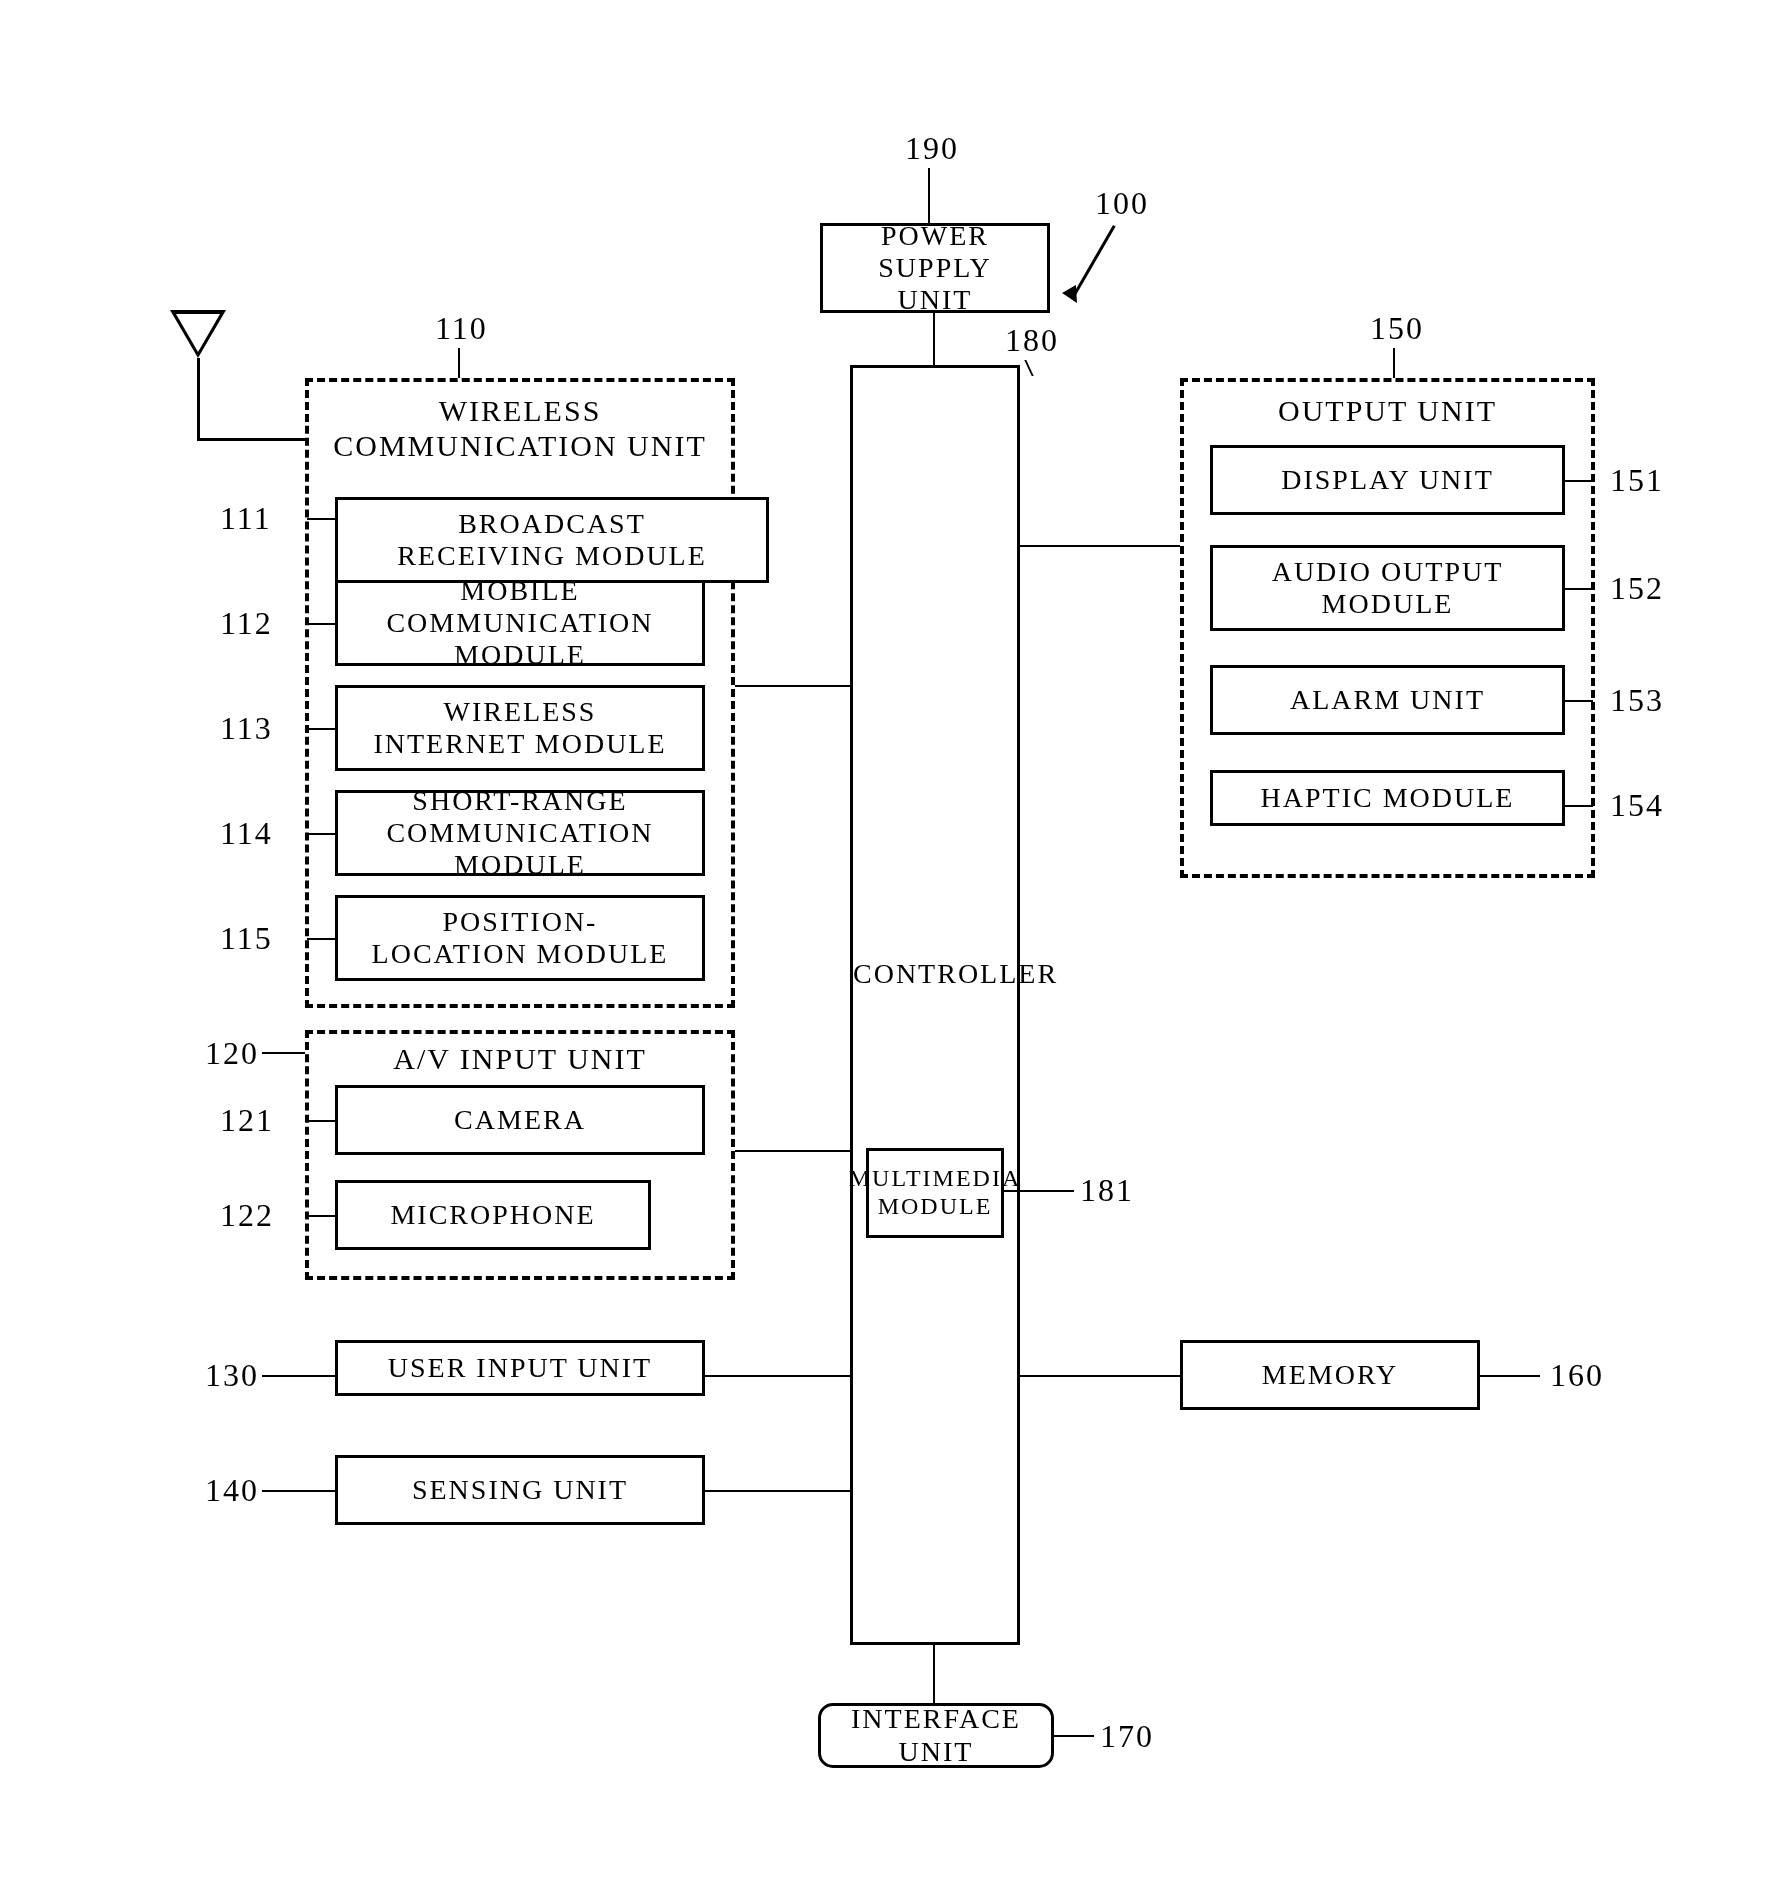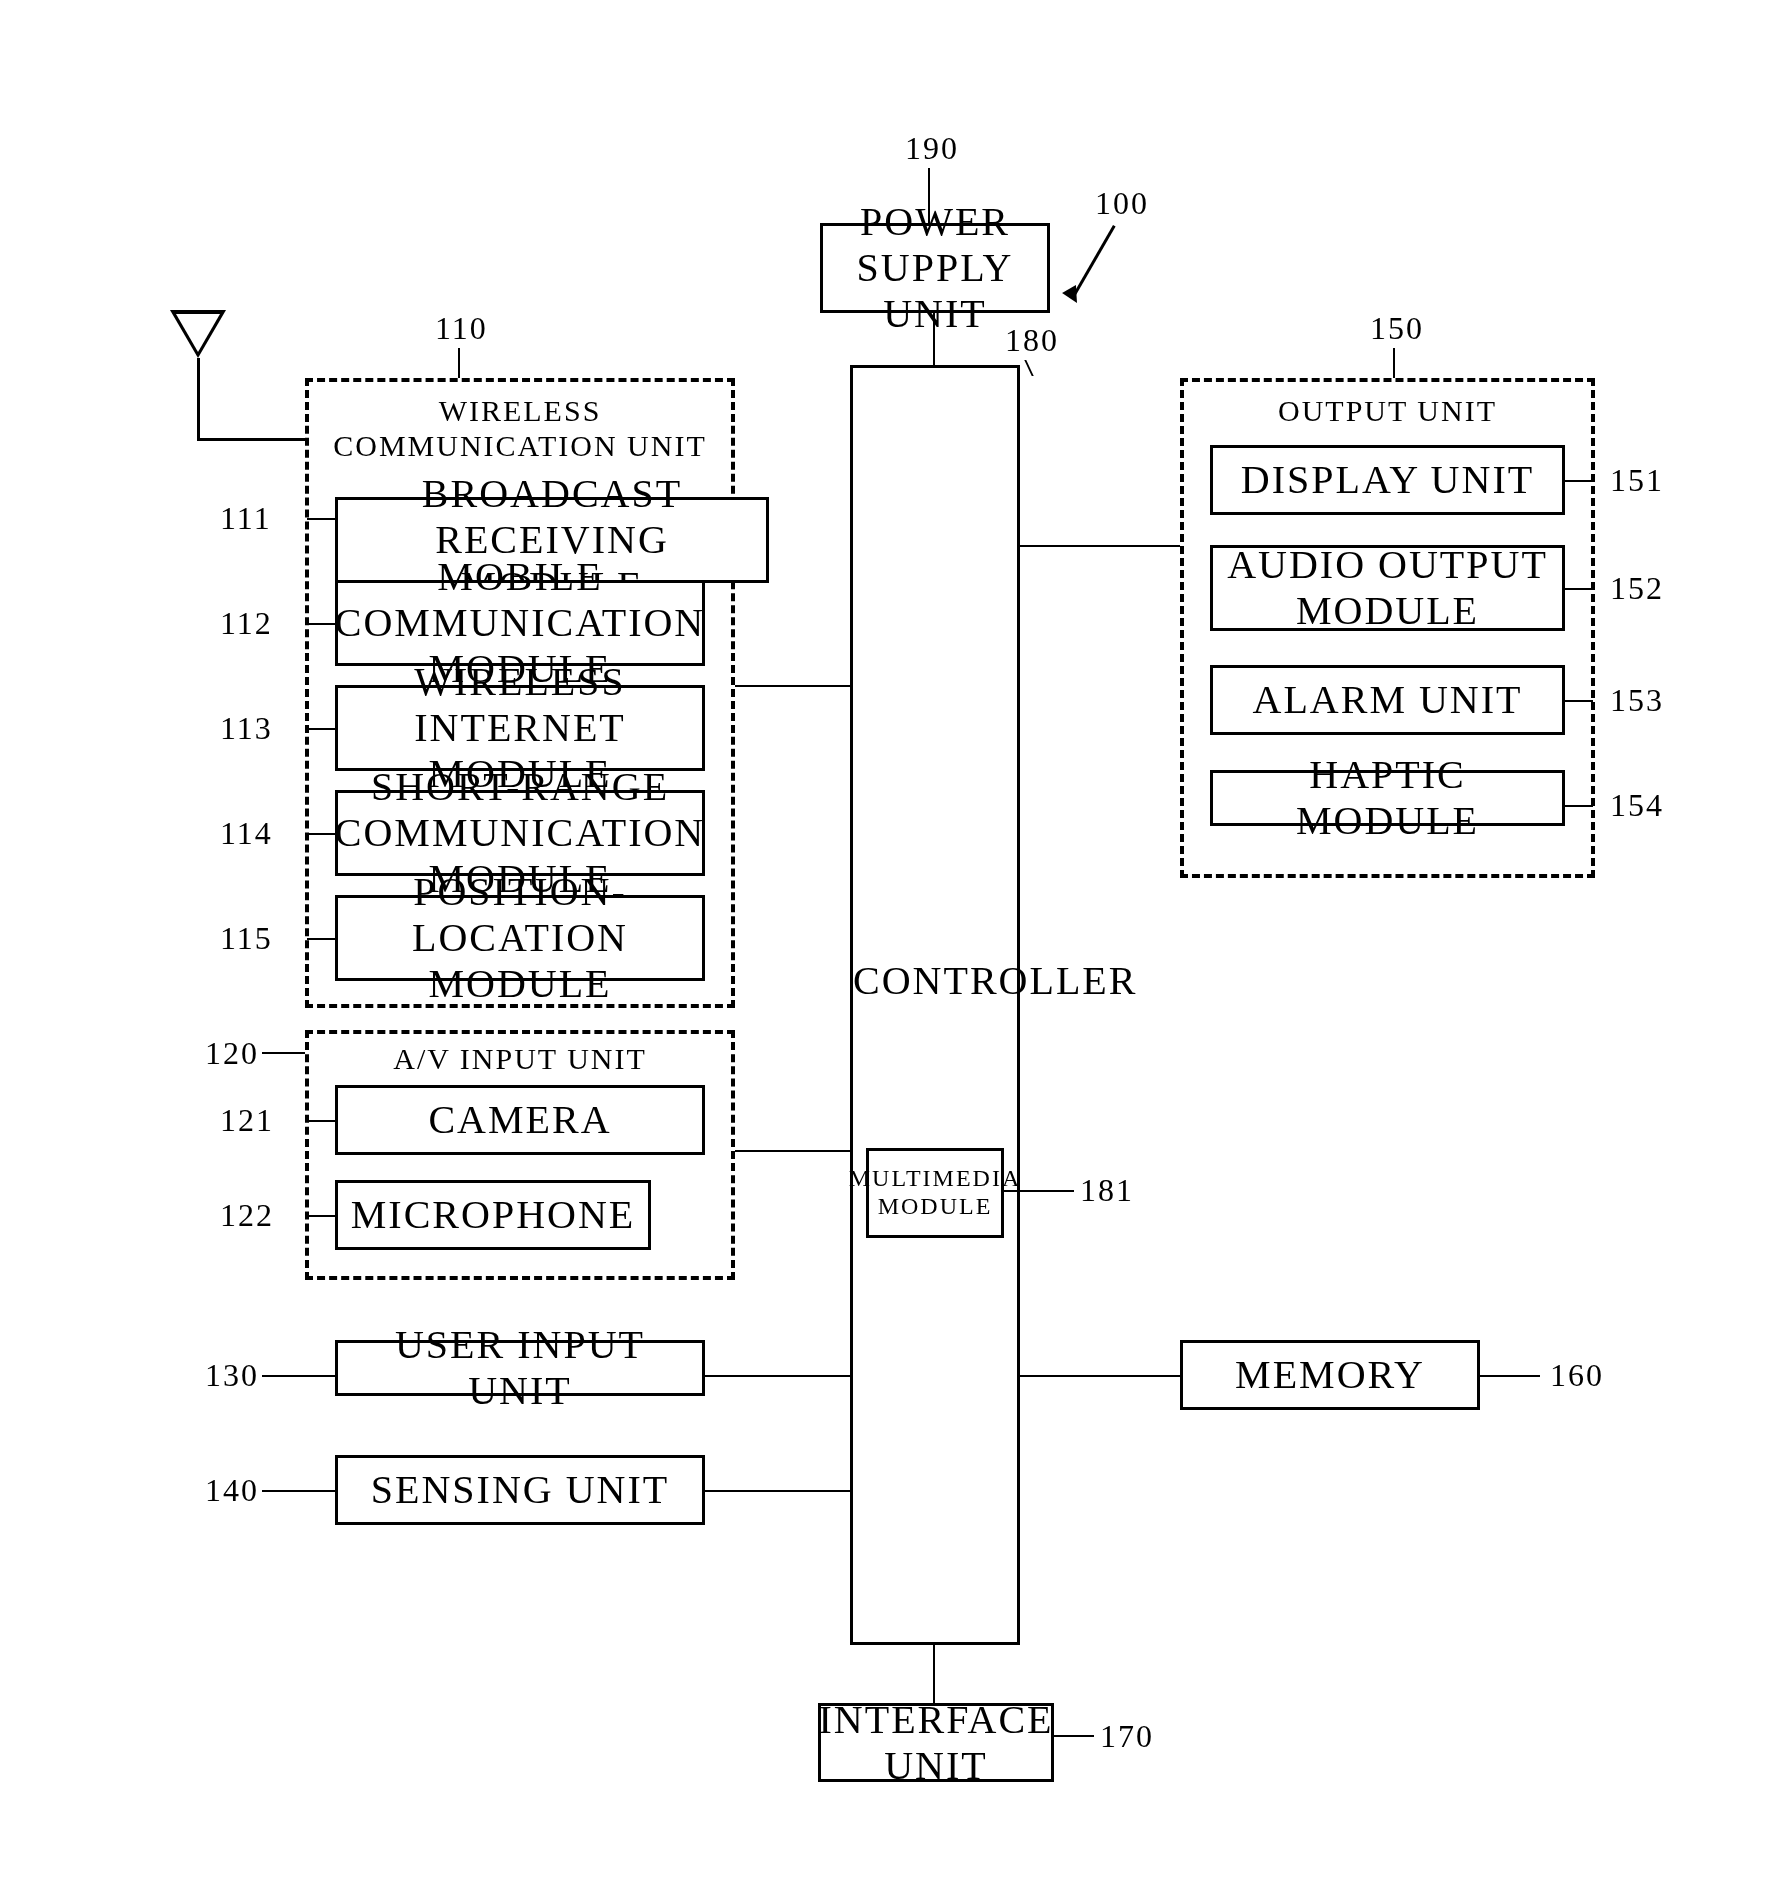--- a/index.html
+++ b/index.html
@@ -17,21 +17,21 @@
   }
   
   .box {
     position: absolute;
     background: #fff;
     border: 3px solid #000;
     display: flex;
     align-items: center;
     justify-content: center;
     text-align: center;
-    font-size: 40px;
+    font-size: 28px;
     line-height: 1.15;
     letter-spacing: 2px;
     box-sizing: border-box;
     padding: 4px 10px;
   }
   .dashed {
     position: absolute;
     border: 4px dashed #000;
     box-sizing: border-box;
     background: transparent;
@@ -119,21 +119,21 @@
 
   <div class="box" style="left:850px; top:365px; width:170px; height:1280px;">
     <span style="position:absolute; top:590px; width:100%; text-align:center;">CONTROLLER</span>
   </div>
 
   <div class="box" style="left:866px; top:1148px; width:138px; height:90px; font-size:24px;">MULTIMEDIA<br>MODULE</div>
   <div class="conn" style="left:1004px; top:1190px; width:70px; height:2px;"></div>
   <div class="label num" style="left:1080px; top:1172px;">181</div>
 
   <div class="conn" style="left:933px; top:1645px; width:2px; height:58px;"></div>
-  <div class="box" style="left:818px; top:1703px; width:236px; height:79px;">INTERFACE UNIT</div>
+  <div class="box" style="left:818px; top:1703px; width:236px; height:65px;border-radius:15px;">INTERFACE UNIT</div>
   <div class="conn" style="left:1054px; top:1735px; width:40px; height:2px;"></div>
   <div class="label num" style="left:1100px; top:1718px;">170</div>
 
   <div class="antenna-triangle" style="left:170px; top:310px;"></div>
   <div class="antenna-pole" style="left:197px; top:358px; height:80px;"></div>
   <div class="conn" style="left:197px; top:438px; width:110px; height:3px;"></div>
 
   <div class="label num" style="left:435px; top:310px;">110</div>
   <div class="conn" style="left:458px; top:348px; width:2px; height:30px;"></div>
 

